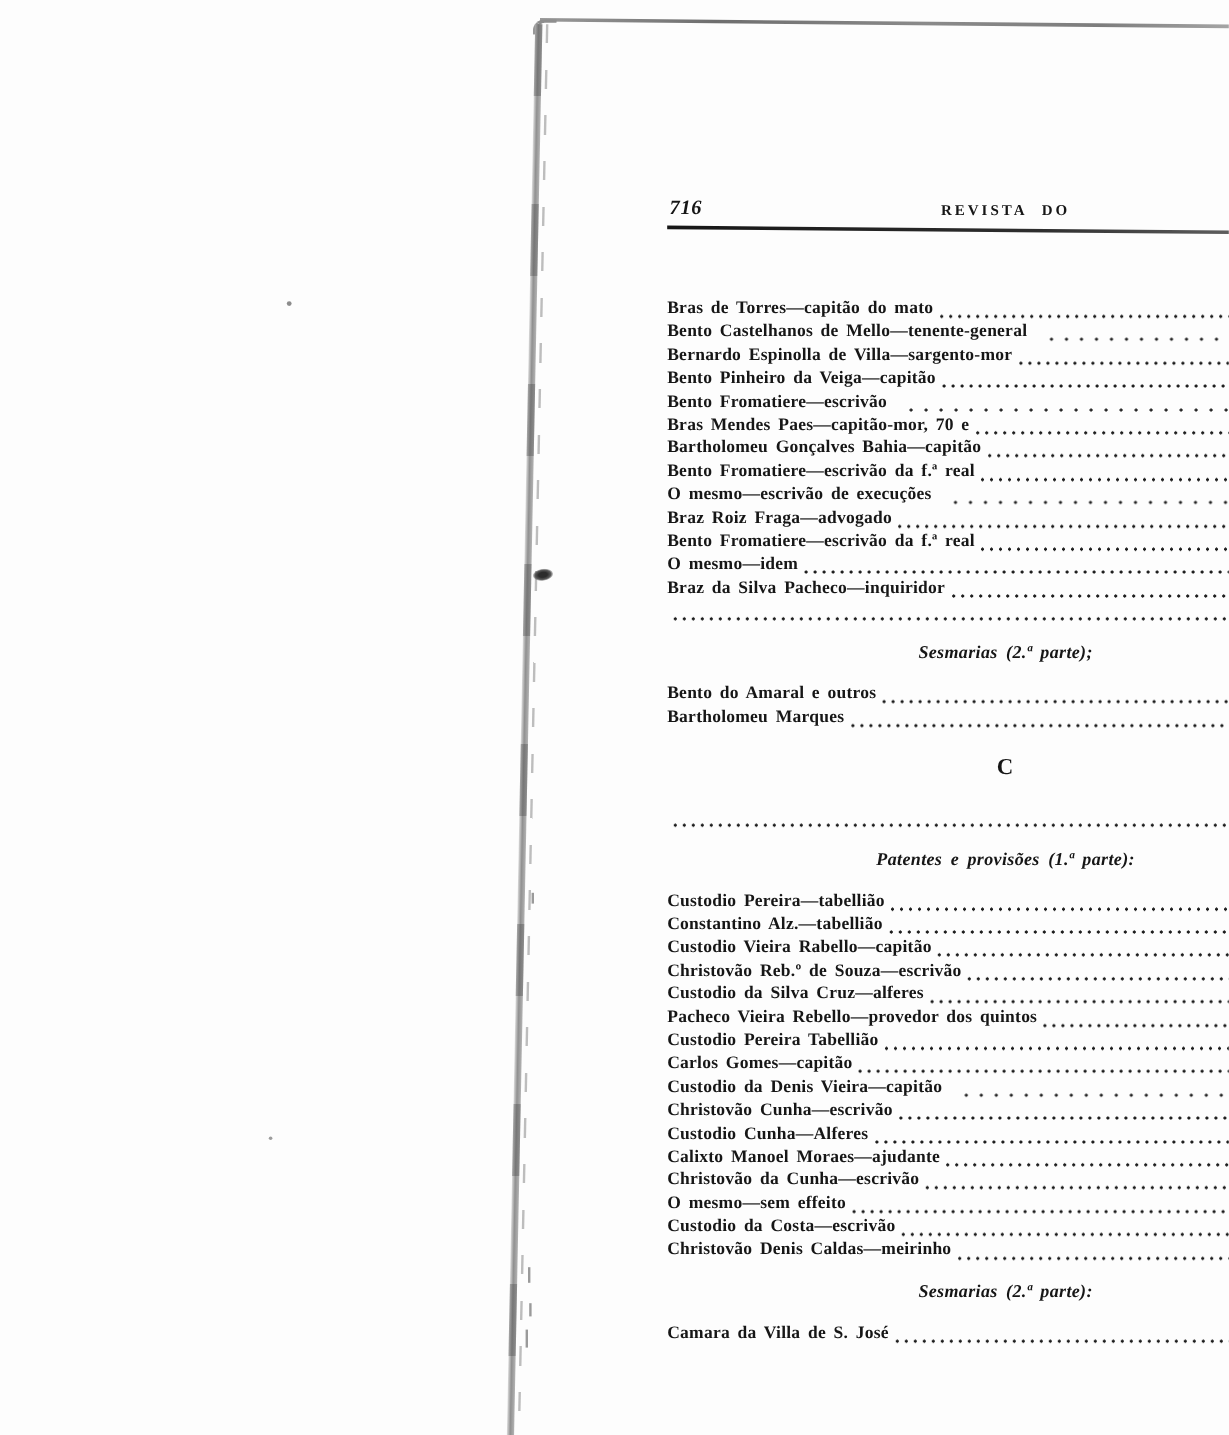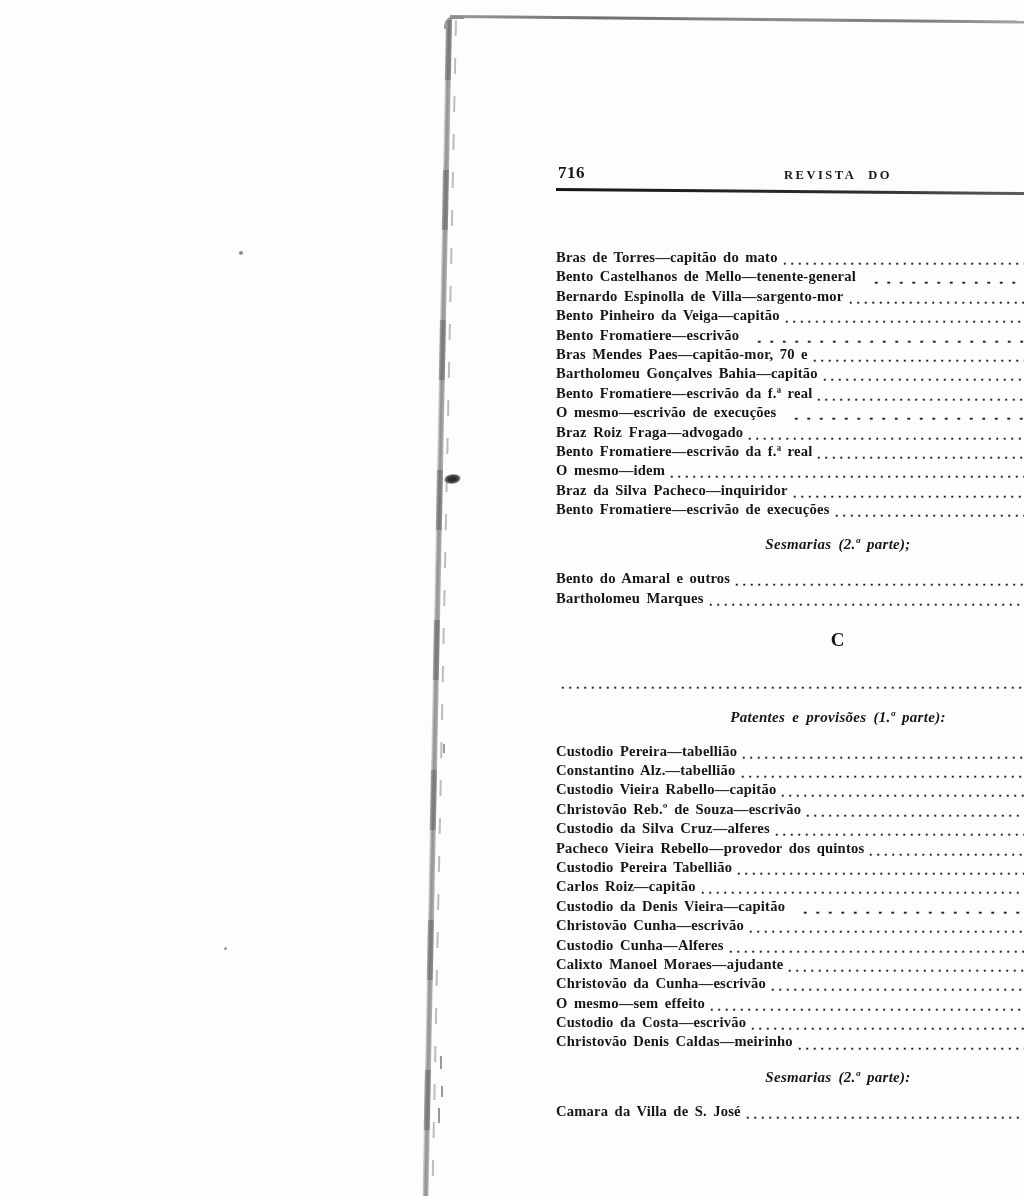--- a/index.html
+++ b/index.html
@@ -54,21 +54,21 @@
 
   
   .page-col{
     position:absolute;left:556px;top:163px;width:564px;
   }
   .running-head{
     position:relative;height:20px;
   }
   .page-number{
     position:absolute;left:2px;top:0;
-    font-size:17px;font-weight:700;letter-spacing:.5px;
+    font-size:17px;font-weight:700;letter-spacing:.5px;font-style:italic;
   }
   .running-title{
     position:absolute;left:0;right:0;top:5px;text-align:center;
     font-size:12.5px;font-weight:700;letter-spacing:2.5px;word-spacing:7px;
   }
   .head-rule{
     margin-top:5px;height:3px;width:100%;
     background:linear-gradient(to right,#161616,#2e2e2e 55%,#6a6a6a 90%,#8a8a8a);
     transform:rotate(0.5deg);transform-origin:left center;
   }
@@ -174,21 +174,20 @@
       </div>
       <div class="entry-row">
         <span class="entry-text">O mesmo—idem</span>
         <span class="leader"></span>
       </div>
       <div class="entry-row">
         <span class="entry-text">Braz da Silva Pacheco—inquiridor</span>
         <span class="leader"></span>
       </div>
       <div class="entry-row">
-        <span class="entry-text">Bento Fromatiere—escrivão de execuções</span>
         <span class="leader"></span>
       </div>
       <div class="section-heading">Sesmarias (2.ª parte);</div>
       <div class="entry-row">
         <span class="entry-text">Bento do Amaral e outros</span>
         <span class="leader"></span>
       </div>
       <div class="entry-row">
         <span class="entry-text">Bartholomeu Marques</span>
         <span class="leader"></span>
@@ -220,21 +219,21 @@
       </div>
       <div class="entry-row">
         <span class="entry-text">Pacheco Vieira Rebello—provedor dos quintos</span>
         <span class="leader"></span>
       </div>
       <div class="entry-row">
         <span class="entry-text">Custodio Pereira Tabellião</span>
         <span class="leader"></span>
       </div>
       <div class="entry-row">
-        <span class="entry-text">Carlos Roiz—capitão</span>
+        <span class="entry-text">Carlos Gomes—capitão</span>
         <span class="leader"></span>
       </div>
       <div class="entry-row">
         <span class="entry-text">Custodio da Denis Vieira—capitão</span>
         <span class="leader sparse"></span>
       </div>
       <div class="entry-row">
         <span class="entry-text">Christovão Cunha—escrivão</span>
         <span class="leader"></span>
       </div>

